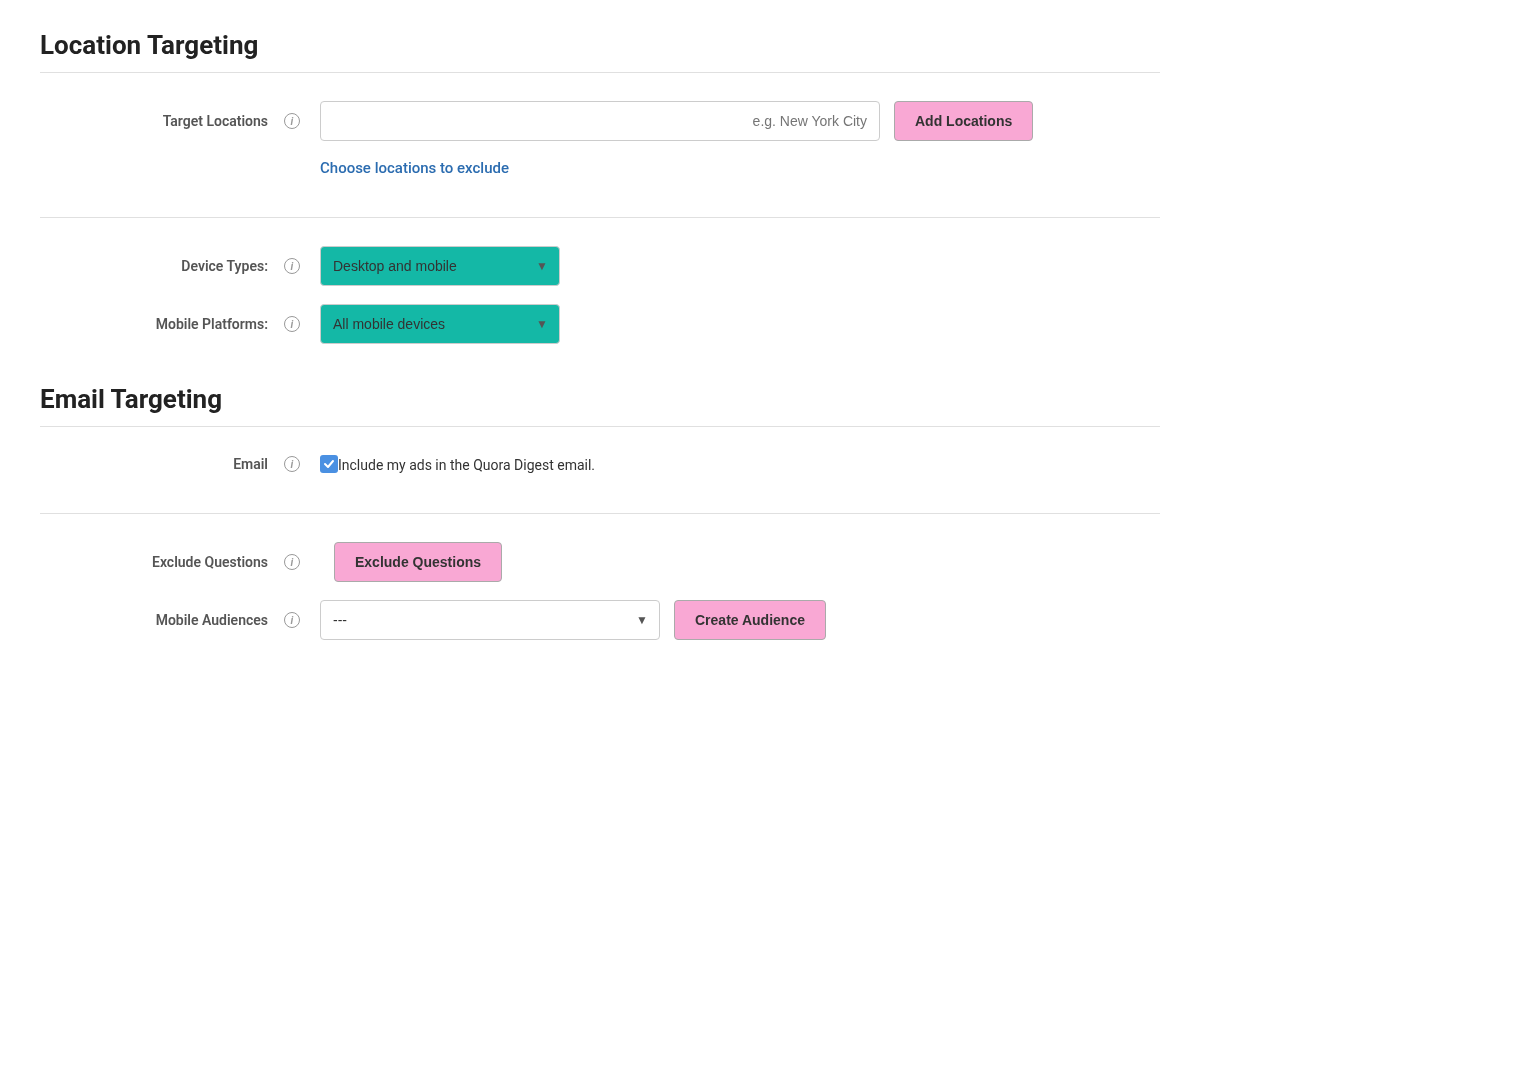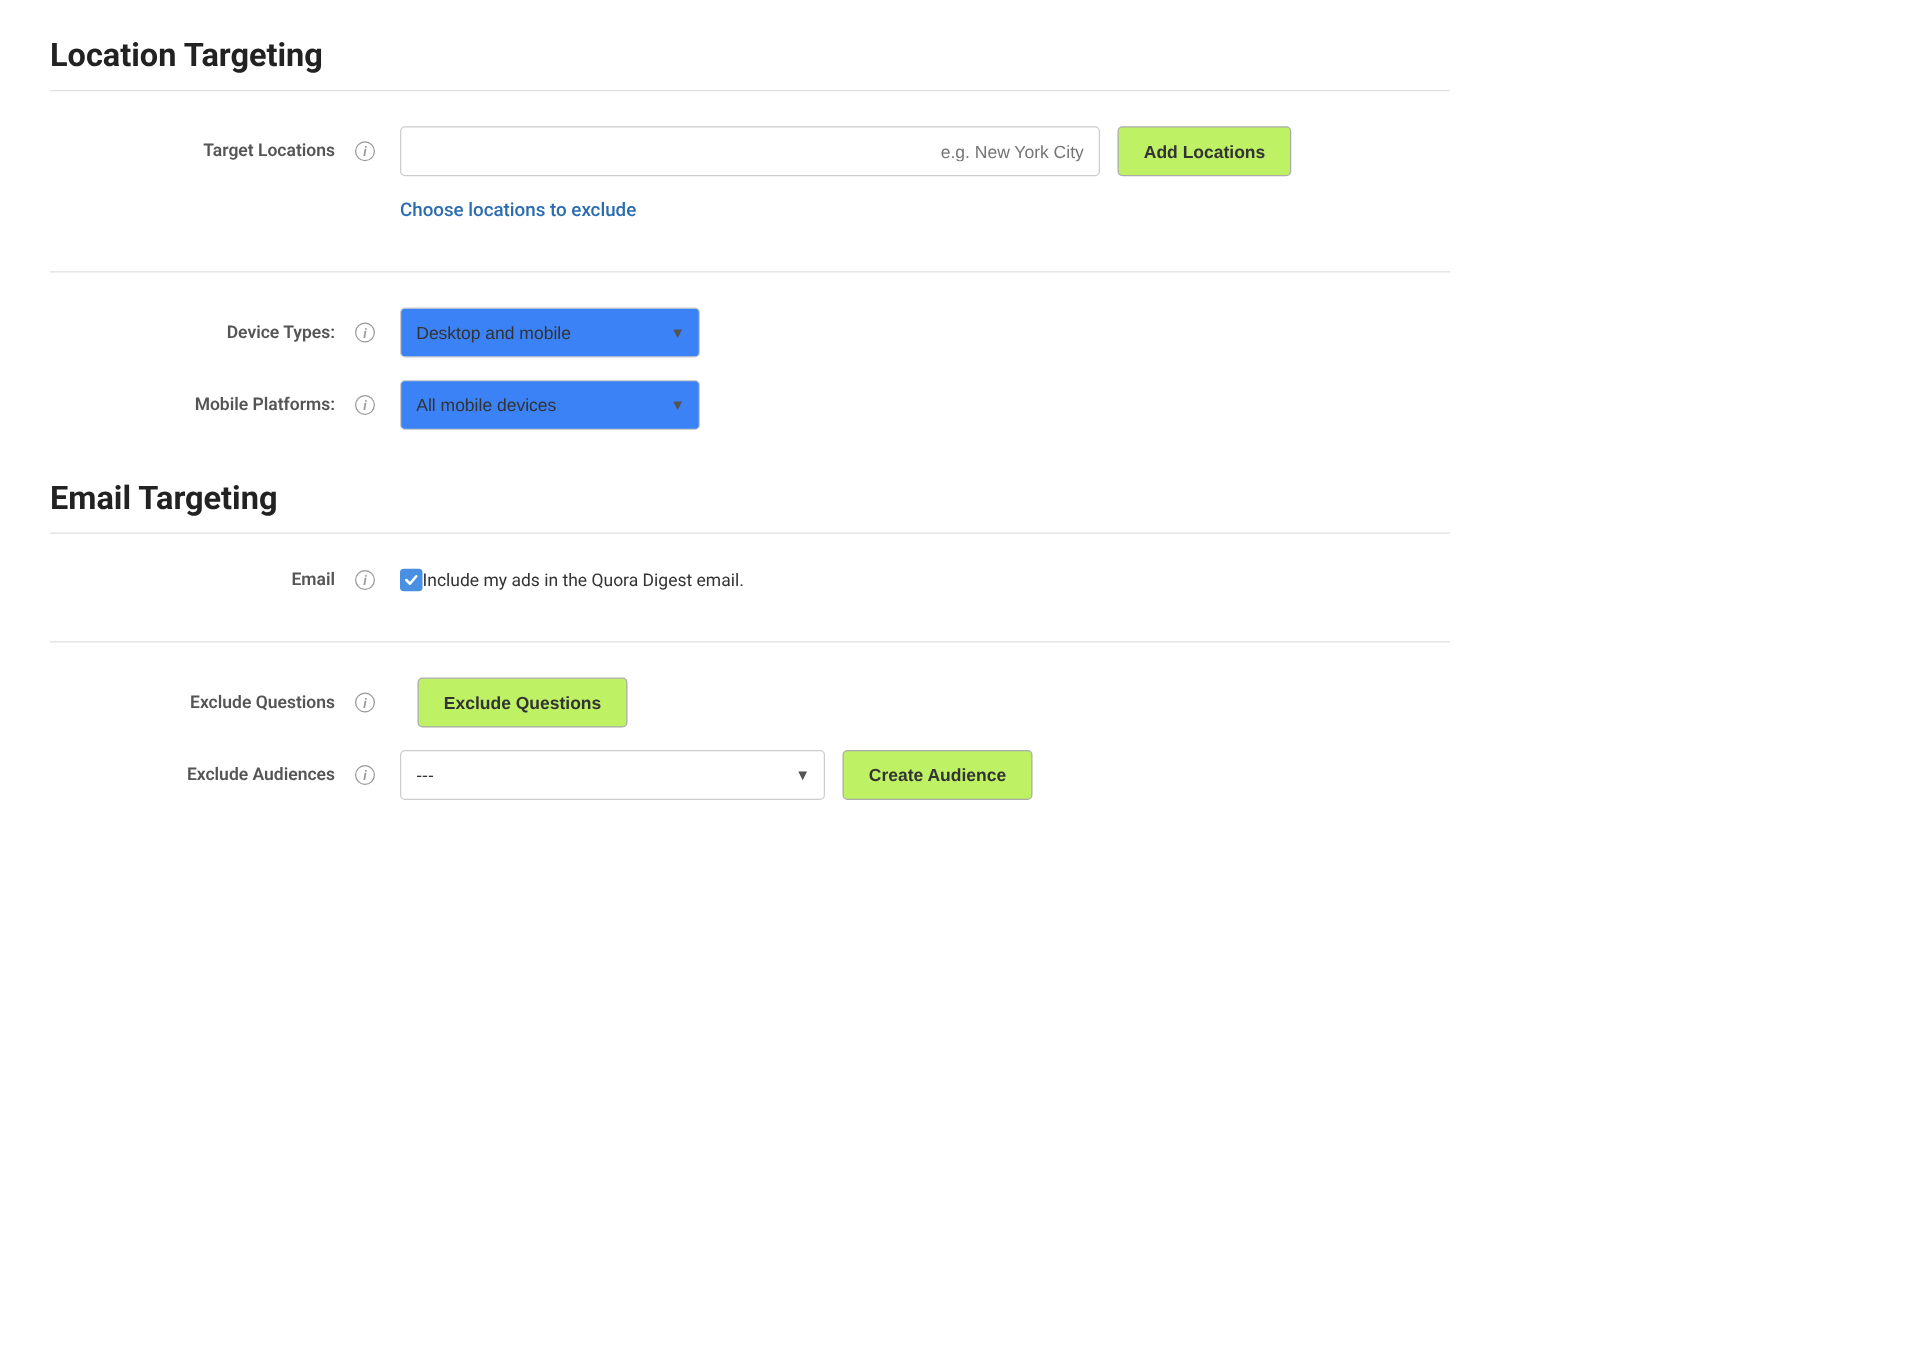--- a/index.html
+++ b/index.html
@@ -82,21 +82,21 @@
       font-size: 14px;
       color: #999;
       outline: none;
       text-align: right;
     }
 
     .btn-primary {
       margin-left: 14px;
       height: 40px;
       padding: 0 20px;
-      background: #bef264;
+      background: #f9a8d4;
       border: 1px solid #aaa;
       border-radius: 4px;
       font-size: 14px;
       font-weight: 600;
       color: #333;
       cursor: pointer;
       white-space: nowrap;
     }
 
     .exclude-link-row {
@@ -118,21 +118,21 @@
     }
 
     .select-input {
       height: 40px;
       min-width: 240px;
       padding: 0 36px 0 12px;
       border: 1px solid #ccc;
       border-radius: 4px;
       font-size: 14px;
       color: #333;
-      background: #3b82f6;
+      background: #14b8a6;
       appearance: none;
       -webkit-appearance: none;
       cursor: pointer;
       outline: none;
     }
 
     .select-arrow {
       position: absolute;
       right: 12px;
       top: 50%;
@@ -272,21 +272,21 @@
     <div class="field-row">
       <div class="field-label">
         <span>Exclude Questions</span>
         <span class="info-icon">i</span>
       </div>
       <button class="btn-primary">Exclude Questions</button>
     </div>
 
     <div class="field-row">
       <div class="field-label">
-        <span>Exclude Audiences</span>
+        <span>Mobile Audiences</span>
         <span class="info-icon">i</span>
       </div>
       <div class="select-wrapper-wide">
         <select class="select-input-wide">
           <option>---</option>
         </select>
         <span class="select-arrow">▼</span>
       </div>
       <button class="btn-primary">Create Audience</button>
     </div>

